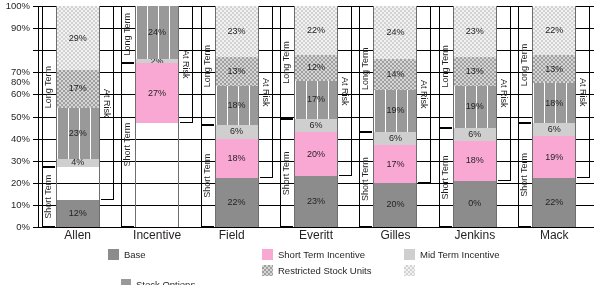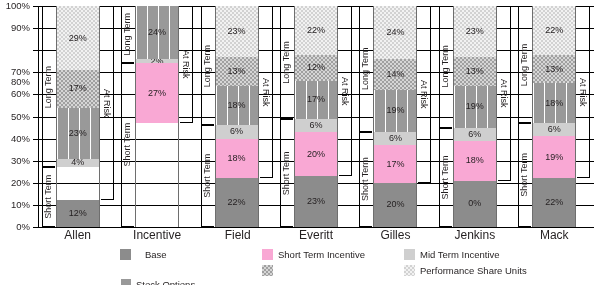--- a/index.html
+++ b/index.html
@@ -361,45 +361,45 @@
         <div class="bracket bracket-left" style="top: 0px; height: 117.13px; width: 13px; left: 480.286px;"></div>
         <div class="bracket-label vtext-up" style="left: 482.286px; top: 0px; height: 117.13px; display: flex; align-items: center; justify-content: center;">Long Term</div>
         <div class="bracket bracket-right" style="top: 0px; height: 172.38px; width: 13px; left: 539.286px;"></div>
         <div class="bracket-label vtext-dn" style="left: 540.286px; top: 0px; height: 172.38px; display: flex; align-items: center; justify-content: center;">At Risk</div>
       </div>
   </div>
 
   <div class="xlabels" id="xlabels">
       <div class="xlab" style="left: 0px; width: 79.4286px;">Allen</div>
       <div class="xlab" style="left: 79.4286px; width: 79.4286px;">Incentive</div>
-      <div class="xlab" style="left: 160px; width: 79.4286px; text-align: center;">Field</div>
+      <div class="xlab" style="left: 154px; width: 79.4286px; text-align: center;">Field</div>
       <div class="xlab" style="left: 238.286px; width: 79.4286px;">Everitt</div>
       <div class="xlab" style="left: 317.714px; width: 79.4286px;">Gilles</div>
       <div class="xlab" style="left: 397.143px; width: 79.4286px;">Jenkins</div>
       <div class="xlab" style="left: 476.571px; width: 79.4286px;">Mack</div>
     </div>
 
   <div class="legend" id="legend">
-      <div class="leg-item" style="left: 120px; top: 2px; gap: 9px;">
+      <div class="leg-item" style="left: 108px; top: 2px;">
         <span class="swatch f-base"></span>
         <span>Base</span>
       </div>
       <div class="leg-item" style="left: 262px; top: 2px;">
         <span class="swatch f-sti"></span>
         <span>Short Term Incentive</span>
       </div>
       <div class="leg-item" style="left: 404px; top: 2px;">
         <span class="swatch f-mti"></span>
         <span>Mid Term Incentive</span>
       </div>
       <div class="leg-item" style="left: 120px; top: 18px; margin-top: 14px;">
         <span class="swatch f-so"></span>
         <span>Stock Options</span>
       </div>
       <div class="leg-item" style="left: 262px; top: 18px;">
         <span class="swatch f-rsu"></span>
+        <span>Restricted Stock Units</span>
       </div>
       <div class="leg-item" style="left: 404px; top: 18px;">
         <span class="swatch f-psu"></span>
-        <span>Performance Share Units</span>
       </div>
     </div>
 </div>
 
 </body></html>

